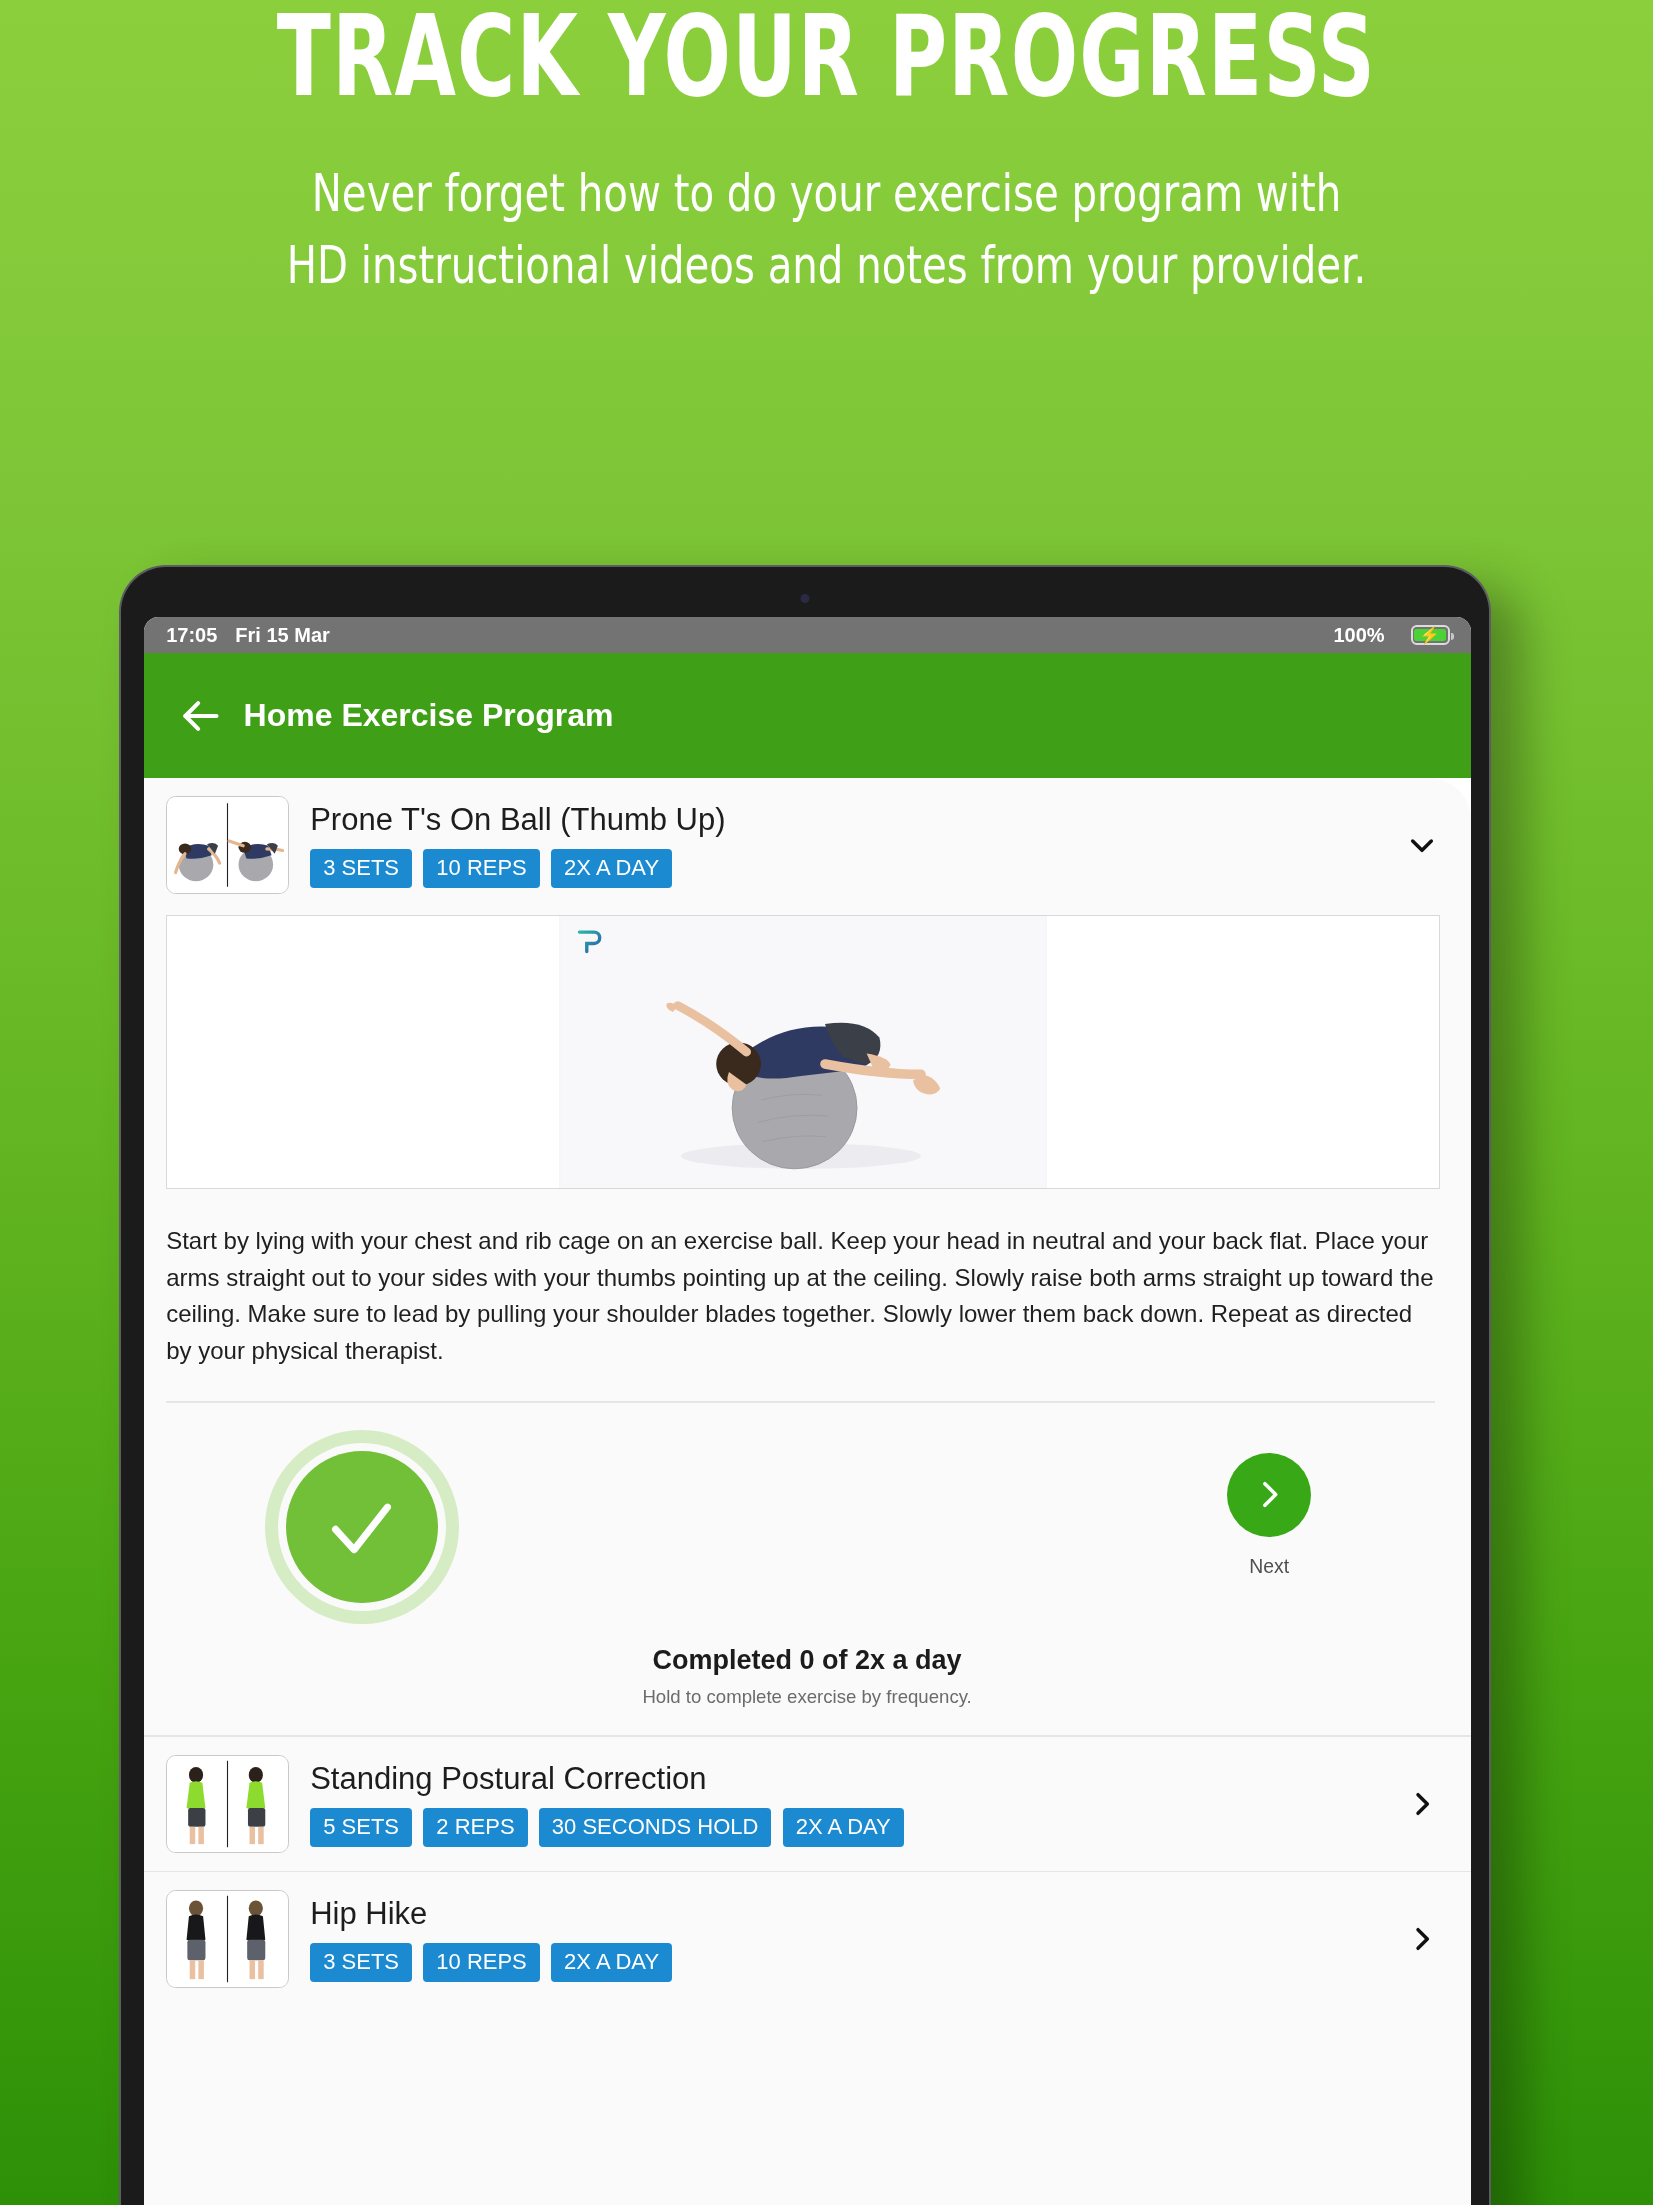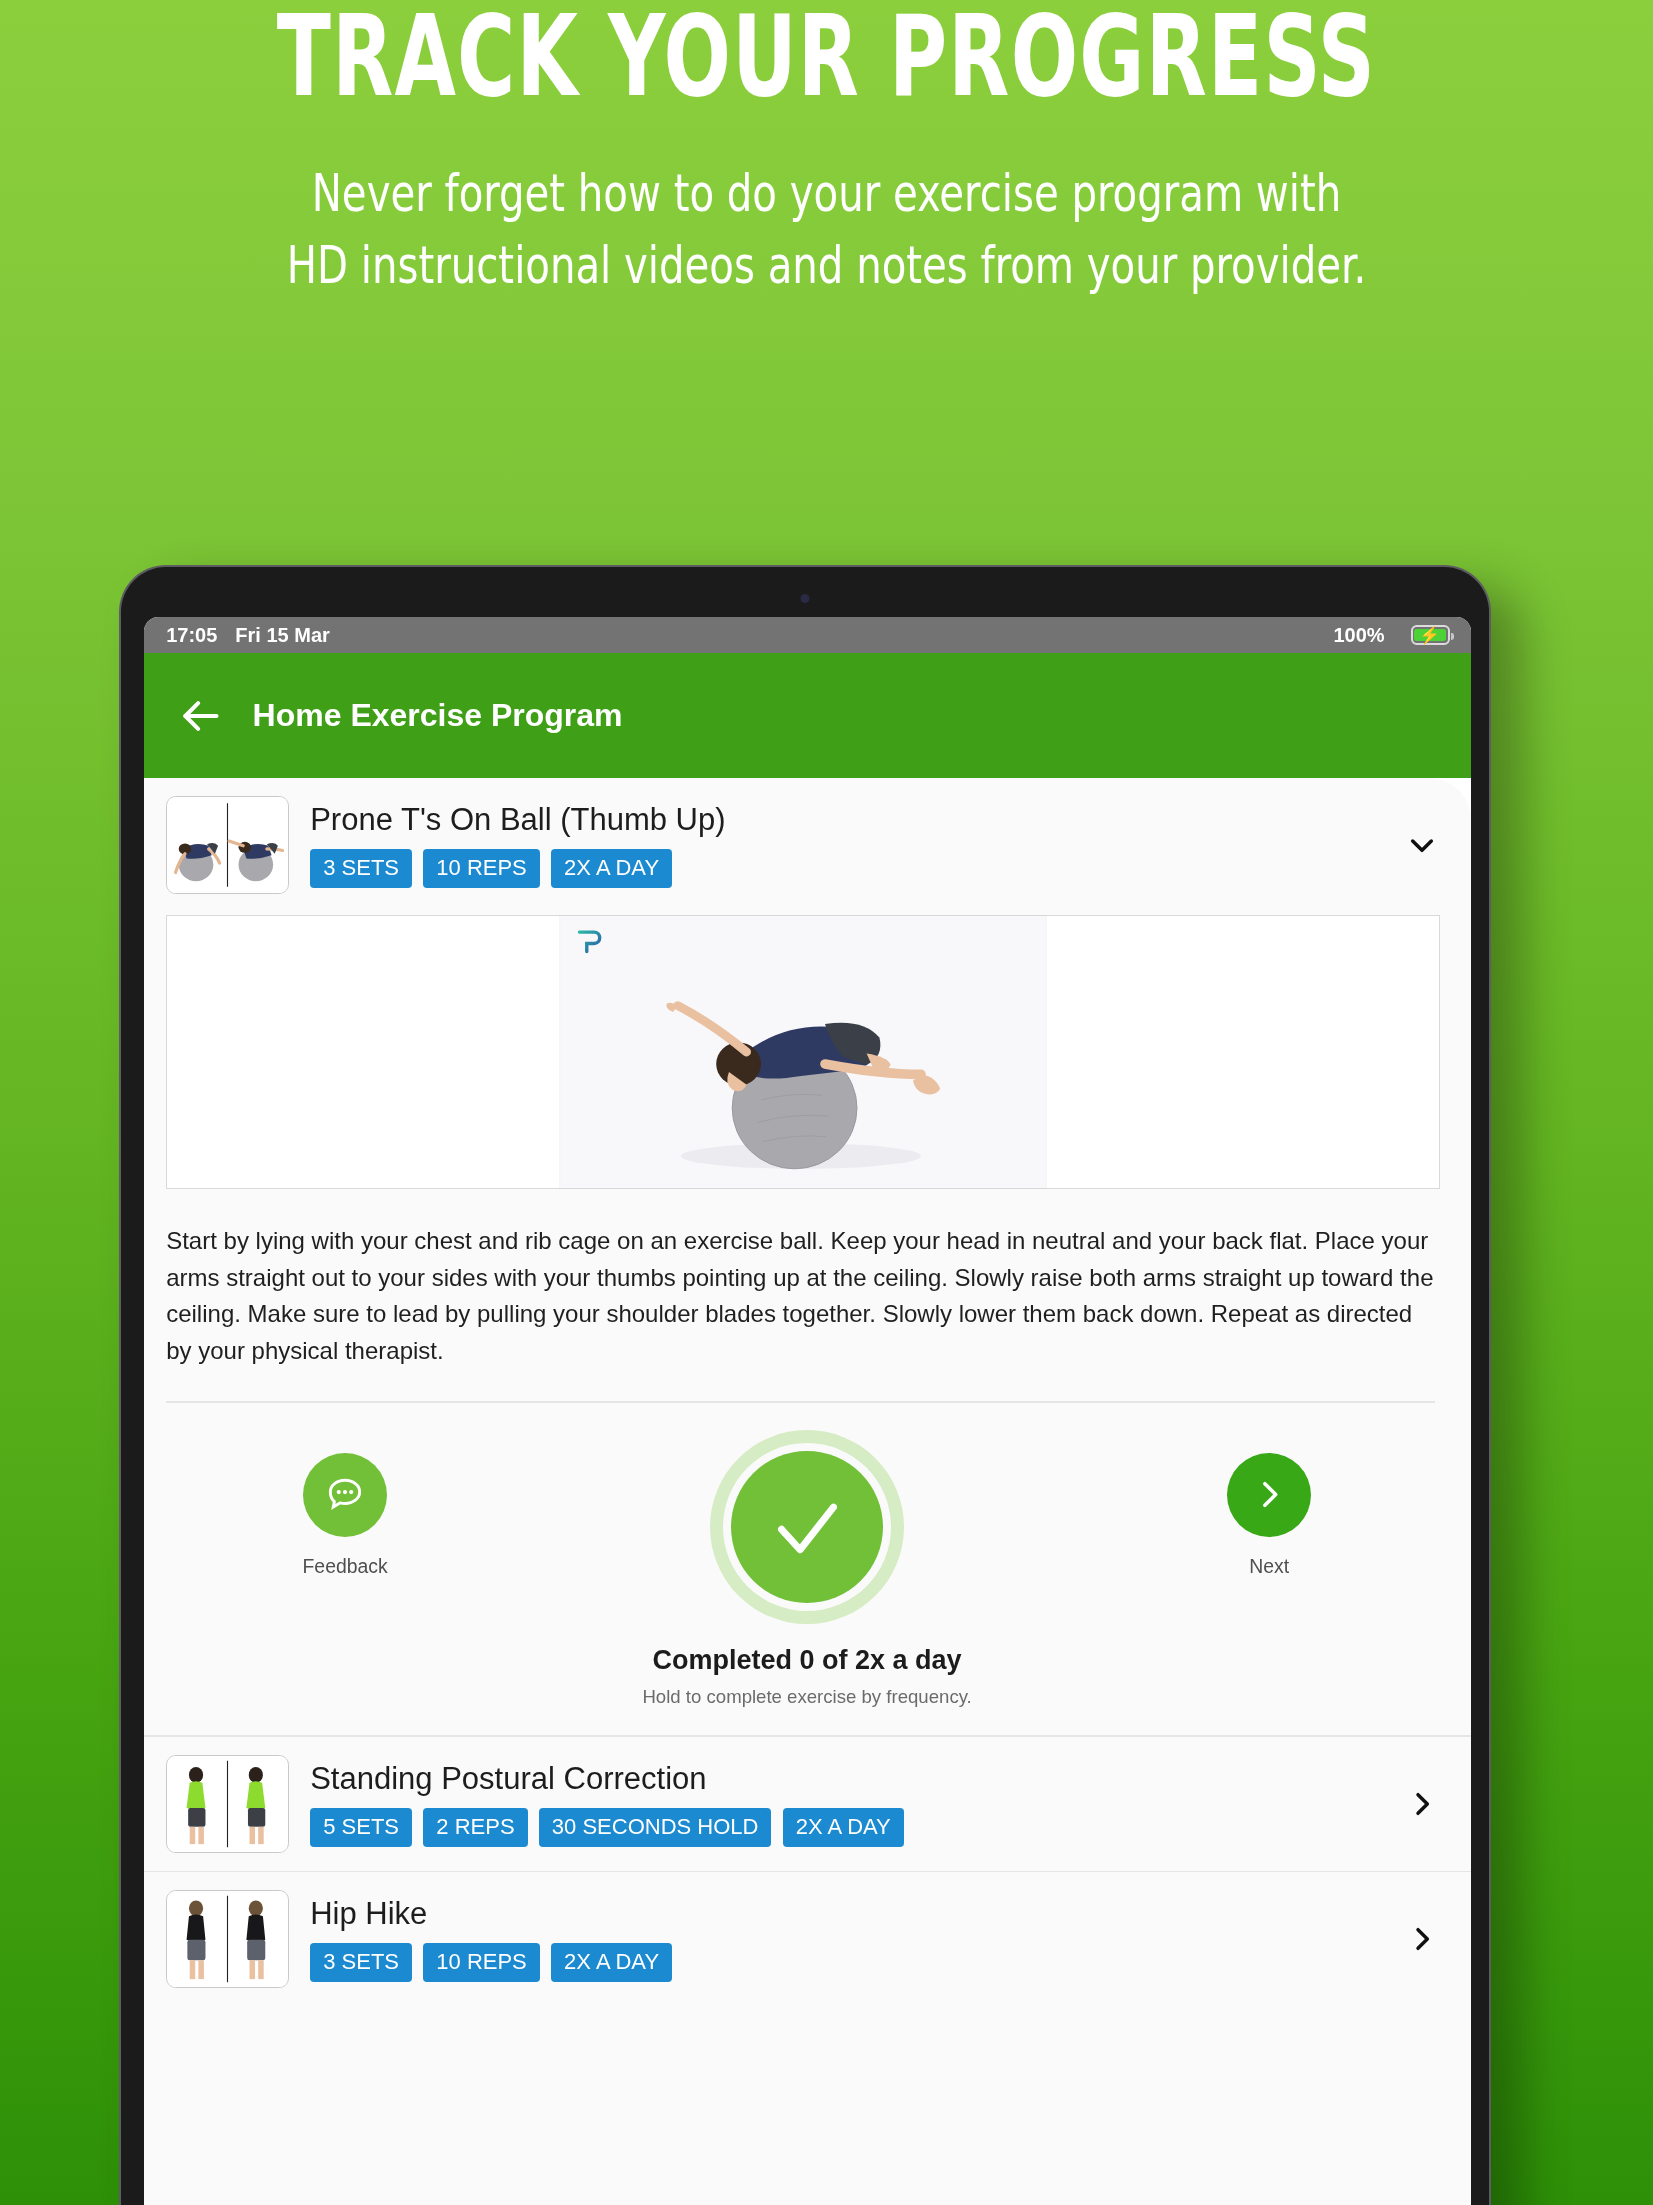--- a/index.html
+++ b/index.html
@@ -104,21 +104,21 @@
     position: absolute; inset: 1.6px;
     background: #4cd137; border-radius: 2.4px;
   }
   .bolt { position: relative; z-index: 2; font-size: 17px; color: #fff; line-height: 1; }
 
   .appbar {
     height: 125px;
     background: #3fa017;
     display: flex;
     align-items: center;
-    gap: 31px;
+    gap: 22px;
     padding-left: 34px;
   }
   .back-arrow { width: 44px; height: 44px; flex: none; }
   .appbar-title { color: #fff; font-size: 32px; font-weight: 600; }
 
   
   .sheet {
     background: #fafafa;
     border-radius: 0 42px 0 0;
     height: calc(100% - 161px);
@@ -334,31 +334,20 @@
               <path d="M8 10 H26 a7 7 0 0 1 0 14 H17 v10" stroke="url(#lg)" stroke-width="4.2" fill="none"></path>
             </svg>
           </span>
         </div>
       </div>
 
       <div class="desc">Start by lying with your chest and rib cage on an exercise ball. Keep your head in neutral and your back flat. Place your arms straight out to your sides with your thumbs pointing up at the ceiling. Slowly raise both arms straight up toward the ceiling. Make sure to lead by pulling your shoulder blades together. Slowly lower them back down. Repeat as directed by your physical therapist.</div>
       <div class="divider"></div>
 
       <div class="actions">
-        <div class="action-col">
-          <div class="circle-btn fb-btn">
-            <svg width="44" height="44" viewBox="0 0 24 24" fill="none" stroke="#fff" stroke-width="1.6">
-              <path d="M12 4c4.4 0 8 2.8 8 6.3s-3.6 6.3-8 6.3c-.9 0-1.8-.1-2.6-.35L5.6 18.6l.6-3.05C4.85 14.4 4 12.45 4 10.3 4 6.8 7.6 4 12 4Z"></path>
-              <circle cx="8.6" cy="10.4" r="1.15" fill="#fff" stroke="none"></circle>
-              <circle cx="12" cy="10.4" r="1.15" fill="#fff" stroke="none"></circle>
-              <circle cx="15.4" cy="10.4" r="1.15" fill="#fff" stroke="none"></circle>
-            </svg>
-          </div>
-          <div class="action-label">Feedback</div>
-        </div>
 
         <div class="complete-wrap">
           <div class="ring-outer"></div>
           <div class="ring-gap"></div>
           <div class="complete-btn">
             <svg width="89" height="89" viewBox="0 0 24 24" fill="none" stroke="#fff" stroke-width="1.9" stroke-linecap="round" stroke-linejoin="round">
               <polyline points="5,12.5 10,18 19,6.5"></polyline>
             </svg>
           </div>
         </div>

